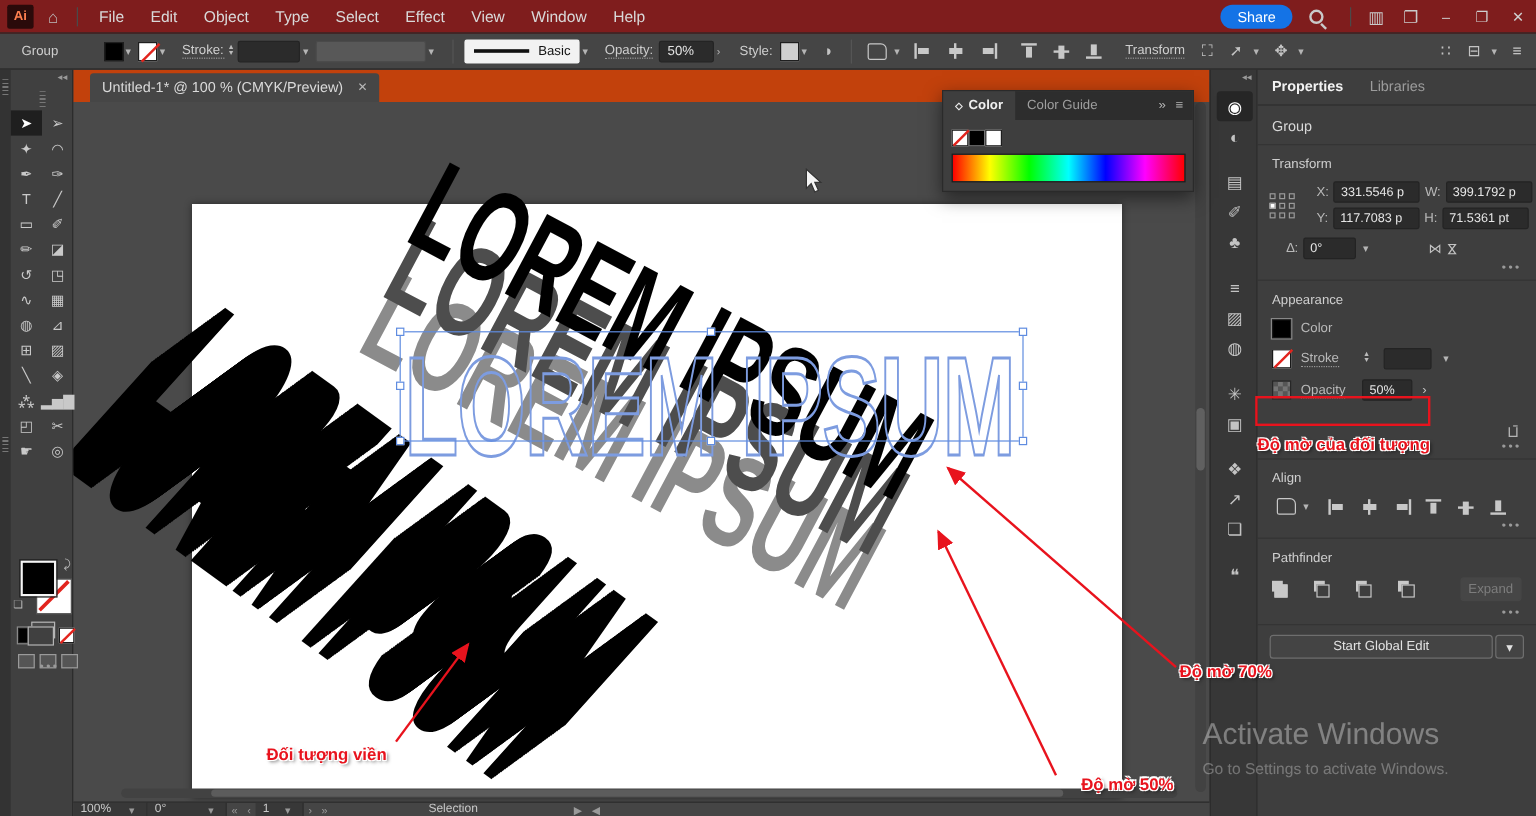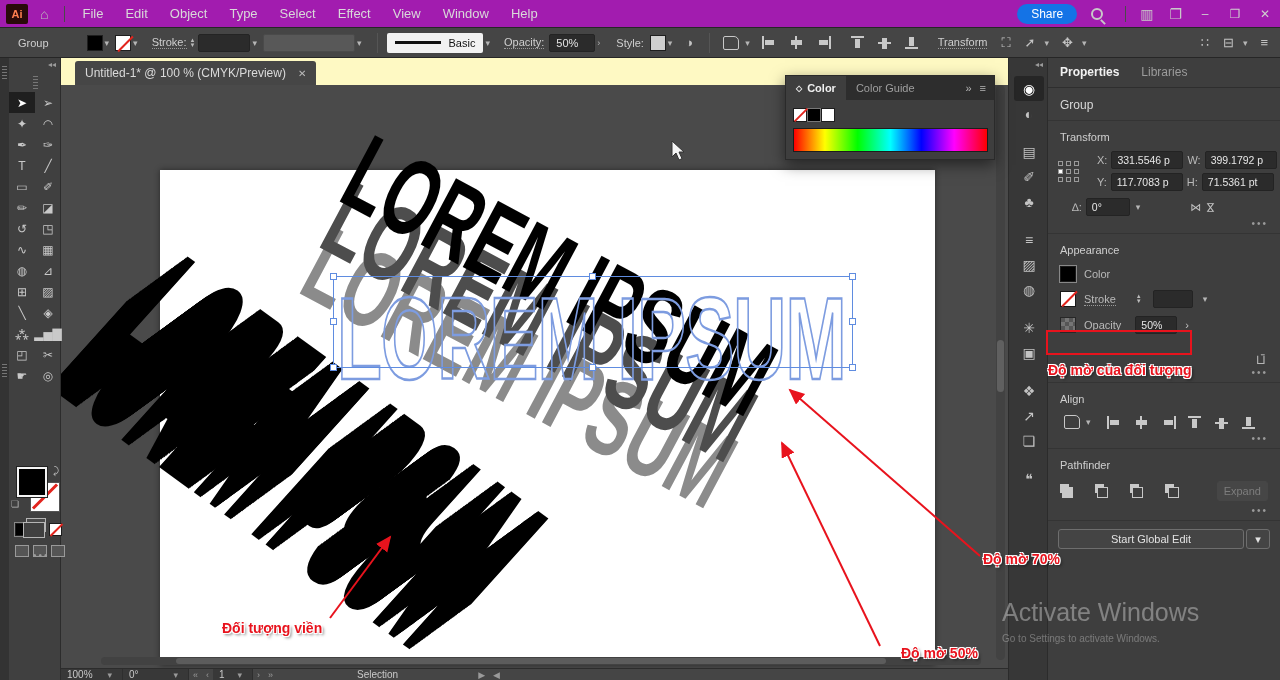--- a/index.html
+++ b/index.html
@@ -1,20 +1,20 @@
 <!DOCTYPE html>
 <html><head>
 <meta charset="utf-8">
 <style>
   * { margin:0; padding:0; box-sizing:border-box; font-family:"Liberation Sans",sans-serif; }
   html,body { background:#222; }
   #app { position:relative; width:1280px; height:680px; overflow:hidden; background:#3c3c3c; color:#d6d6d6; font-size:12px; }
 
   
-  #titlebar { position:absolute; left:0; top:0; width:1280px; height:28px; background:#a21caf; display:flex; align-items:center; border-bottom:1px solid #262626; z-index:10; }
+  #titlebar { position:absolute; left:0; top:0; width:1280px; height:28px; background:#7f1d1d; display:flex; align-items:center; border-bottom:1px solid #262626; z-index:10; }
   .ai-logo { width:22px; height:20px; margin-left:6px; background:#2a0a0a; color:#ff7f50; font-weight:bold; font-size:11px; display:flex; align-items:center; justify-content:center; border-radius:2px; }
   .home-ic { margin:0 10px 0 12px; color:#bdbdbd; font-size:14px; }
   .tb-sep { width:1px; height:16px; background:#4a4a4a; margin:0 6px; }
   .menu-item { padding:0 11px; color:#d9d9d9; font-size:13px; cursor:default; }
   #tb-right { margin-left:auto; display:flex; align-items:center; }
   .share-btn { background:#1473e6; color:#fff; font-size:12px; padding:3px 14px; border-radius:11px; border:none; margin-right:14px; }
   .mag { position:relative; width:12px; height:12px; border:2px solid #c9c9c9; border-radius:50%; margin-right:16px; }
   .mag::after { content:""; position:absolute; width:2px; height:6px; background:#c9c9c9; left:9px; top:9px; transform:rotate(-45deg); }
   .ws-ic { color:#c9c9c9; font-size:14px; margin:0 8px; }
   .win-btn { width:30px; height:28px; display:flex; align-items:center; justify-content:center; color:#cfcfcf; font-size:12px; }
@@ -63,21 +63,21 @@
   .msw.black{ background:#000; outline:1px solid #888;}
   .msw.grad { background:linear-gradient(90deg,#fff,#000); }
   .msw.none { position:relative; background:#fff; }
   .msw.none::after{ content:""; position:absolute; left:-2px; top:5px; width:17px; height:2px; background:#e2241d; transform:rotate(-45deg); }
   .mode { width:14px; height:12px; border:1px solid #9a9a9a; background:#555; }
   .screen-ic { position:absolute; left:17px; top:460px; width:20px; height:14px; border:1px solid #b5b5b5; background:#4a4a4a; }
   .screen-ic::before { content:""; position:absolute; left:-4px; top:3px; width:20px; height:14px; border:1px solid #b5b5b5; background:#404040; }
   .tb-dots { position:absolute; left:24px; top:492px; color:#9a9a9a; letter-spacing:2px; font-size:10px; }
 
   
-  #tabbar { position:absolute; left:61px; top:58px; width:947px; height:27px; background:#fef9c3; z-index:4; }
+  #tabbar { position:absolute; left:61px; top:58px; width:947px; height:27px; background:#c2410c; z-index:4; }
   #doctab { position:absolute; left:14px; top:3px; height:24px; background:#464646; border-radius:3px 3px 0 0; display:flex; align-items:center; padding:0 10px; font-size:12px; color:#dadada; }
   #doctab .close { margin-left:12px; color:#bbb; font-size:10px; }
   #canvas { position:absolute; left:61px; top:85px; width:947px; height:583px; background:#4a4a4a; overflow:hidden; z-index:3; }
   #artboard { position:absolute; left:99px; top:85px; width:775px; height:495px; background:#fff; box-shadow:0 0 6px rgba(0,0,0,.45); }
   .lorem { position:absolute; font-weight:700; white-space:nowrap; letter-spacing:-1px; transform-origin:left top; line-height:1; }
   #t3d   { left:140px; top:150px; font-size:80px; color:#000; transform:rotate(36deg) skewX(-6deg) scale(.82,2.1); z-index:2; }
   #tblk  { left:318px; top:33px;  font-size:84px; color:#000; transform:rotate(28deg) scale(.8,1.3); z-index:3; }
   #tg70  { left:298px; top:79px;  font-size:84px; color:#4d4d4d; transform:rotate(28deg) scale(.8,1.3); z-index:2; }
   #tg50  { left:278px; top:125px; font-size:84px; color:#8b8b8b; transform:rotate(28deg) scale(.8,1.3); z-index:1; }
   #tsel  { left:276px; top:195px; font-size:94px; color:transparent; -webkit-text-stroke:2px #7d9ce0; transform:scale(.78,1.25); z-index:4; }
@@ -143,21 +143,21 @@
   .pf-ic::after { content:""; position:absolute; right:0; bottom:0; width:9px; height:9px; border:1.5px solid #c8c8c8; background:#3e3e3e; }
   .pf-ic.solid::after { background:#c8c8c8; }
   .trash { position:relative; color:#b5b5b5; font-size:13px; }
 
   
   #overlay { position:absolute; left:0; top:0; width:1280px; height:680px; pointer-events:none; z-index:40; }
   .rednote { position:absolute; color:#e8131d; font-weight:bold; font-size:14px; text-shadow:1px 1px 0 #fff,-1px -1px 0 #fff,1px -1px 0 #fff,-1px 1px 0 #fff,2px 2px 3px rgba(0,0,0,.55); white-space:nowrap; }
   #opac-hl { position:absolute; left:1046px; top:330px; width:146px; height:25px; border:2px solid #e8131d; }
   #watermark { position:absolute; left:1002px; top:598px; color:rgba(225,225,225,.42); z-index:38; pointer-events:none; }
   #watermark .l1 { font-size:25px; }
-  #watermark .l2 { font-size:10px; margin-top:6px; color:rgba(225,225,225,.36); }
+  #watermark .l2 { font-size:13px; margin-top:6px; color:rgba(225,225,225,.36); }
 </style>
 </head>
 <body>
 
 <div id="app">
 
   <div id="titlebar">
     <div class="ai-logo">Ai</div>
     <span class="home-ic">⌂</span>
     <span class="tb-sep"></span>

